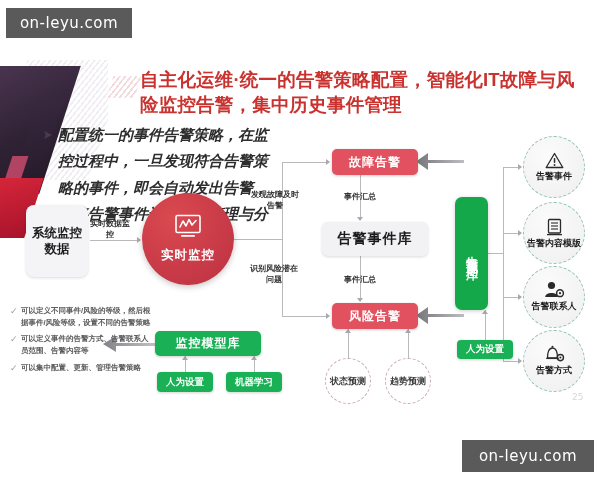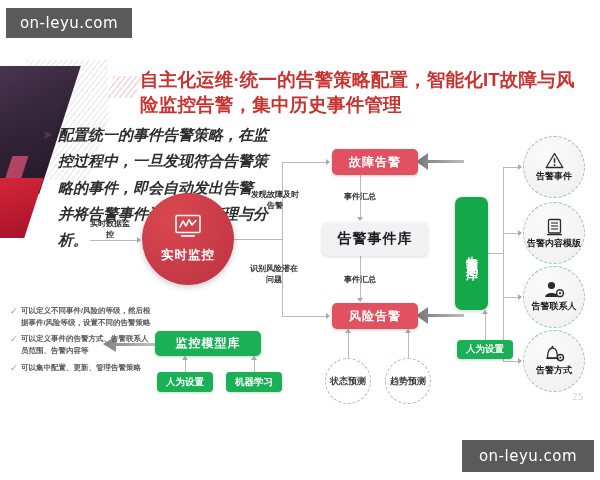--- a/index.html
+++ b/index.html
@@ -287,20 +287,23 @@
   <div class="ahead right" style="left:518px; top:164px;"></div>
   <div class="ahead right" style="left:518px; top:230px;"></div>
   <div class="ahead right" style="left:518px; top:294px;"></div>
   <div class="ahead right" style="left:518px; top:358px;"></div>
 
   <div class="line vline" style="left:348px; top:329px; height:29px;"></div>
   <div class="line vline" style="left:408px; top:329px; height:29px;"></div>
   <div class="ahead up" style="left:345px; top:329px;"></div>
   <div class="ahead up" style="left:405px; top:329px;"></div>
 
+  <div class="node" id="sys-box">
+    <span>系统监控数据</span>
+  </div>
   <div class="lbl" id="sys-arrow-lbl">实时数据监控</div>
 
   <div class="node" id="circle-monitor">
     <span>
       <svg width="30" height="24" viewBox="0 0 30 24">
         <rect x="3" y="1.5" width="24" height="17" rx="1.5" fill="none" stroke="#ffffff" stroke-width="1.6"></rect>
         <polyline points="7,13 10,7 13,12 16,5.5 19,11 23,6.5" fill="none" stroke="#ffffff" stroke-width="1.6" stroke-linejoin="round" stroke-linecap="round"></polyline>
         <rect x="8" y="21" width="14" height="1.8" rx=".9" fill="#ffffff"></rect>
       </svg>
     </span>

